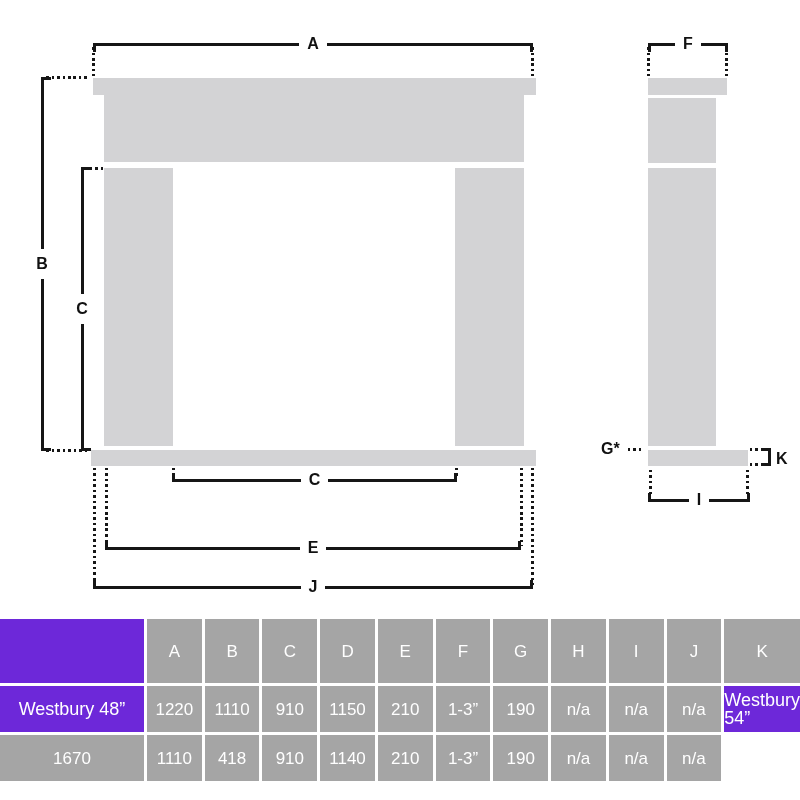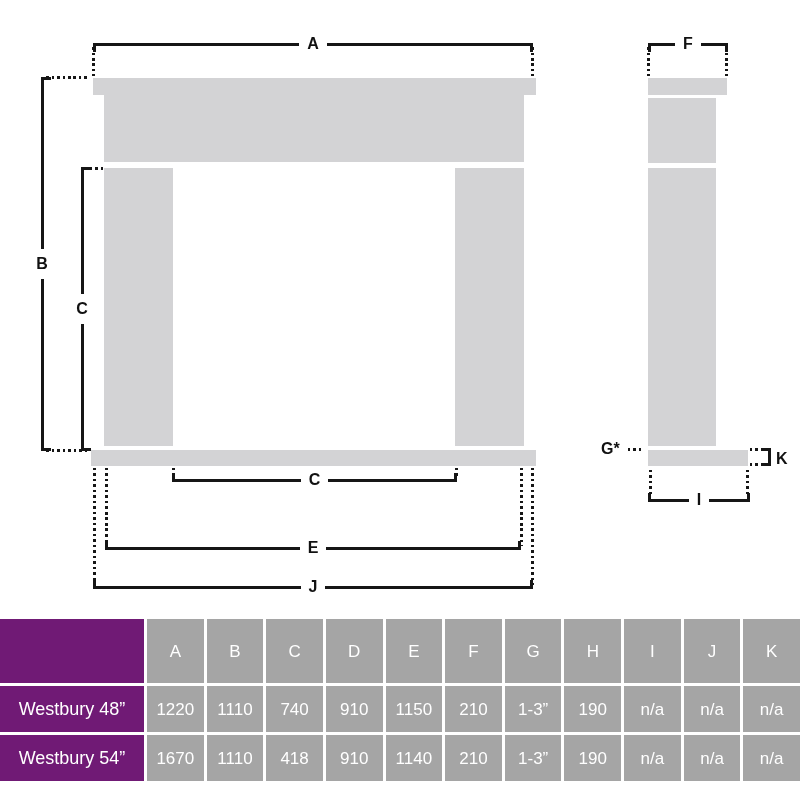--- a/index.html
+++ b/index.html
@@ -55,21 +55,21 @@
     display: grid;
     grid-template-columns: 144px repeat(11, 1fr);
     grid-template-rows: 64px 46px 46px;
     gap: 3px;
     background: #ffffff;
   }
   .cell {
     display: flex; align-items: center; justify-content: center;
     color: #ffffff; font-size: 17px; line-height: 1;
   }
-  .cell.dark { background: #701a75; }
+  .cell.dark { background: #6d28d9; }
   .cell.mid  { background: #a5a5a5; }
   .cell.name { font-size: 18px; }
 
   
   .footnote {
     position: absolute; left: 4px; top: 783px;
     font-size: 14.5px; color: #8d8d8d; line-height: 1;
   }
 </style>
 </head>
@@ -188,21 +188,20 @@
     <div class="cell mid">F</div>
     <div class="cell mid">G</div>
     <div class="cell mid">H</div>
     <div class="cell mid">I</div>
     <div class="cell mid">J</div>
     <div class="cell mid">K</div>
 
     <div class="cell dark name">Westbury 48”</div>
     <div class="cell mid">1220</div>
     <div class="cell mid">1110</div>
-    <div class="cell mid">740</div>
     <div class="cell mid">910</div>
     <div class="cell mid">1150</div>
     <div class="cell mid">210</div>
     <div class="cell mid">1-3”</div>
     <div class="cell mid">190</div>
     <div class="cell mid">n/a</div>
     <div class="cell mid">n/a</div>
     <div class="cell mid">n/a</div>
 
     <div class="cell dark name">Westbury 54”</div>

